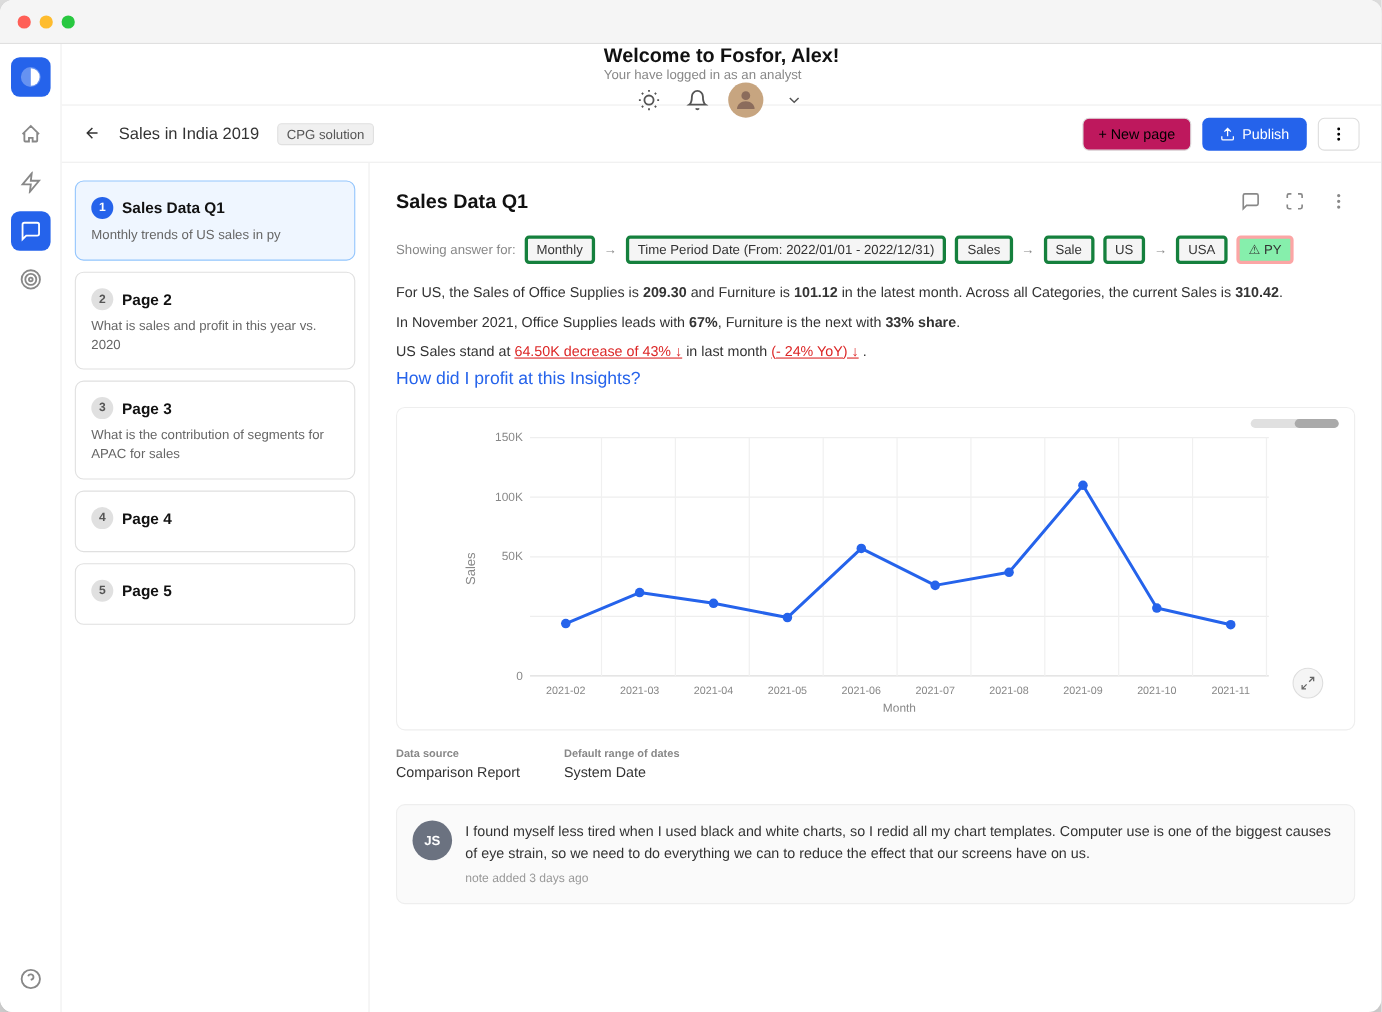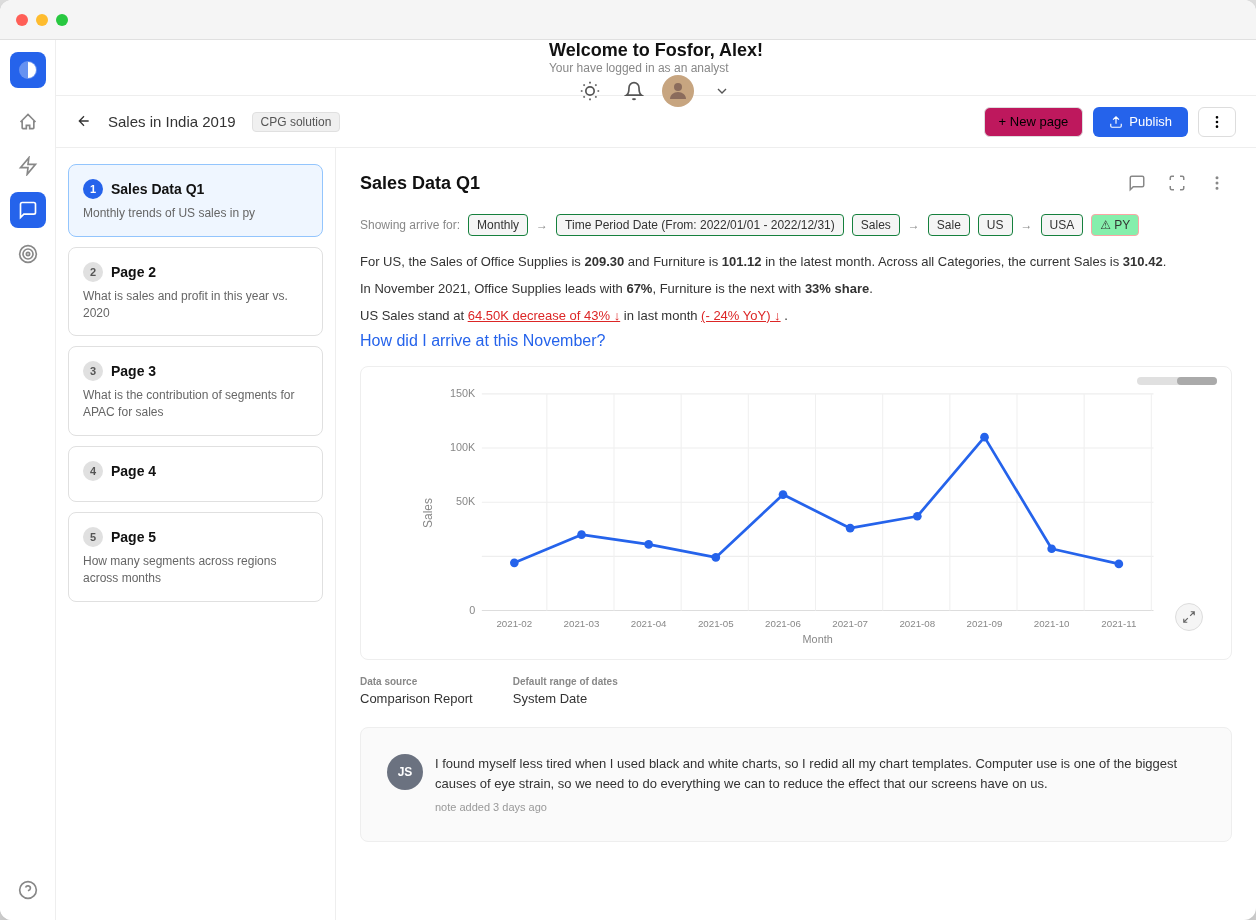--- a/index.html
+++ b/index.html
@@ -41,35 +41,35 @@
     .page-card.active .page-num { background: #2563eb; color: white; }
     .page-card-title { font-size: 14px; font-weight: 600; color: #111; }
     .page-card-desc { font-size: 12px; color: #666; line-height: 1.4; }
     .detail-panel { flex: 1; overflow-y: auto; padding: 20px 24px; }
     .detail-header { display: flex; align-items: center; justify-content: space-between; margin-bottom: 16px; }
     .detail-title { font-size: 18px; font-weight: 600; color: #111; }
     .detail-actions { display: flex; gap: 10px; }
     .detail-action-icon { width: 30px; height: 30px; display: flex; align-items: center; justify-content: center; color: #888; cursor: pointer; }
     .filter-bar { display: flex; align-items: center; gap: 8px; margin-bottom: 16px; flex-wrap: wrap; }
     .filter-label { font-size: 12px; color: #888; }
-    .filter-chip { display: flex; align-items: center; gap: 4px; background: #f5f5f5; border: 1px solid #15803d; border-radius: 4px; padding: 3px 8px; font-size: 12px; color: #333; }
+    .filter-chip { display: flex; align-items: center; gap: 4px; background: #f5f5f5; border: 3px solid #15803d; border-radius: 4px; padding: 3px 8px; font-size: 12px; color: #333; }
     .filter-chip.warning { border-color: #fca5a5; background: #86efac; }
     .insights-box { background: #fff; margin-bottom: 16px; }
     .insight-text { font-size: 13px; color: #333; line-height: 1.6; margin-bottom: 6px; }
     .highlight-red { color: #dc2626; text-decoration: underline; }
     .highlight-green { color: #16a34a; }
     .highlight-link { color: #2563eb; cursor: pointer; text-decoration: none; }
     .chart-container { background: #fff; border: 1px solid #eee; border-radius: 8px; padding: 16px; margin-bottom: 16px; position: relative; }
     .chart-area { position: relative; height: 260px; }
     .chart-svg { width: 100%; height: 100%; }
     .chart-expand-btn { position: absolute; right: 12px; bottom: 12px; width: 28px; height: 28px; border-radius: 50%; background: #f5f5f5; border: 1px solid #ddd; display: flex; align-items: center; justify-content: center; cursor: pointer; }
     .data-source-row { display: flex; gap: 40px; margin-bottom: 20px; }
     .ds-item label { font-size: 10px; color: #888; display: block; margin-bottom: 2px; font-weight: bold; }
     .ds-item span { font-size: 13px; color: #333; font-weight: 500; }
-    .comment-box { display: flex; gap: 12px; align-items: flex-start; background: #fafafa; border: 1px solid #eee; border-radius: 8px; padding: 26px; }
+    .comment-box { display: flex; gap: 12px; align-items: flex-start; background: #fafafa; border: 1px solid #eee; border-radius: 8px; padding: 14px; }
     .comment-avatar { width: 36px; height: 36px; border-radius: 50%; background: #6b7280; color: white; display: flex; align-items: center; justify-content: center; font-size: 12px; font-weight: bold; flex-shrink: 0; }
     .comment-content { flex: 1; }
     .comment-text { font-size: 13px; color: #333; line-height: 1.5; margin-bottom: 4px; }
     .comment-meta { font-size: 11px; color: #999; }
   </style>
 </head>
 <body>
 
 <div class="window">
 
@@ -210,21 +210,20 @@
               <div class="page-num">4</div>
               <span class="page-card-title">Page 4</span>
             </div>
           </div>
 
           <div class="page-card">
             <div class="page-card-header">
               <div class="page-num">5</div>
               <span class="page-card-title">Page 5</span>
             </div>
-            <div class="page-card-desc">How many segments across regions across months</div>
           </div>
         </div>
 
         <div class="detail-panel">
 
           <div class="detail-header">
             <span class="detail-title">Sales Data Q1</span>
             <div class="detail-actions">
               <div class="detail-action-icon">
                 <svg width="18" height="18" viewBox="0 0 24 24" fill="none" stroke="currentColor" stroke-width="2">
@@ -240,21 +239,21 @@
                 <svg width="18" height="18" viewBox="0 0 24 24" fill="none" stroke="currentColor" stroke-width="2">
                     <circle cx="12" cy="5" r="1"></circle>
                     <circle cx="12" cy="12" r="1"></circle>
                     <circle cx="12" cy="19" r="1"></circle>
                   </svg>
               </div>
             </div>
           </div>
 
           <div class="filter-bar">
-            <span class="filter-label">Showing arrive for:</span>
+            <span class="filter-label">Showing answer for:</span>
             <span class="filter-chip">Monthly</span>
             <span style="color:#888;font-size:12px">→</span>
             <span class="filter-chip">Time Period Date (From: 2022/01/01 - 2022/12/31)</span>
             <span class="filter-chip">Sales</span>
             <span style="color:#888;font-size:12px">→</span>
             <span class="filter-chip">Sale</span>
             <span class="filter-chip">US</span>
             <span style="color:#888;font-size:12px">→</span>
             <span class="filter-chip">USA</span>
             <span class="filter-chip warning">⚠ PY</span>
@@ -263,21 +262,21 @@
           <div class="insights-box">
             <p class="insight-text">
               For US, the Sales of Office Supplies is <strong>209.30</strong> and Furniture is <strong>101.12</strong> in the latest month. Across all Categories, the current Sales is <strong>310.42</strong>.
             </p>
             <p class="insight-text">
               In November 2021, Office Supplies leads with <strong>67%</strong>, Furniture is the next with <strong>33% share</strong>.
             </p>
             <p class="insight-text">
               US Sales stand at <span class="highlight-red">64.50K decrease of 43% ↓</span> in last month <span class="highlight-red">(- 24% YoY) ↓</span> .
             </p>
-            <a class="highlight-link">How did I arrive at this November?</a>
+            <a class="highlight-link">How did I profit at this Insights?</a>
           </div>
 
           <div class="chart-container">
             <div style="position:absolute;top:10px;right:14px;display:flex;align-items:center;gap:4px;">
               <div style="width:80px;height:8px;background:#e0e0e0;border-radius:4px;position:relative;">
                 <div style="width:40px;height:8px;background:#aaa;border-radius:4px;position:absolute;right:0;"></div>
               </div>
             </div>
             <div class="chart-area">
               <svg class="chart-svg" viewBox="0 0 700 240">

